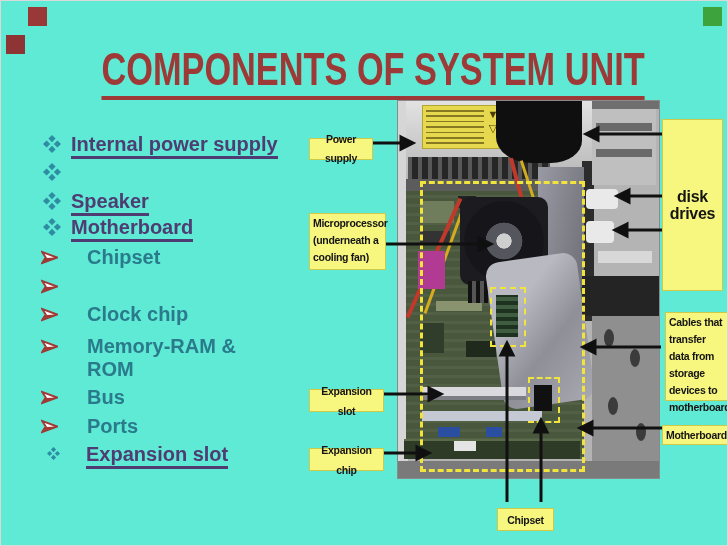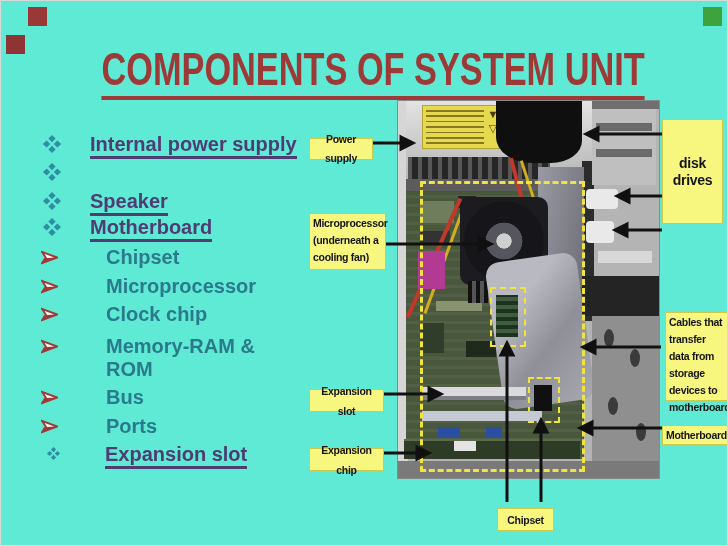--- a/index.html
+++ b/index.html
@@ -16,21 +16,21 @@
 
   
   .title-wrap{position:absolute;left:0;top:44px;width:728px;text-align:center;}
   .title{
     display:inline-block;font-size:47px;font-weight:bold;color:#9d3a37;
     line-height:1;transform:scaleX(.73);transform-origin:50% 50%;
     border-bottom:4px solid #9d3a37;padding-bottom:4px;white-space:nowrap;
   }
 
   
-  .li{position:absolute;display:flex;align-items:flex-start;gap:19px;}
+  .li{position:absolute;display:flex;align-items:flex-start;}
   .li .btxt{font-weight:bold;font-size:20px;line-height:23px;}
   .li .link{color:#4e3c73;border-bottom:3px solid #4e3c73;padding-bottom:0;}
   .li .plain{color:#2a7a8c;}
   .li.main{left:42px;width:260px;}
   .li.sub{left:40px;width:215px;}
   .li.main .bullet{margin:2px 10px 0 0;flex:0 0 auto;}
   .li.sub .bullet{margin:4px 29px 0 0;flex:0 0 auto;}
   .li.small-d .bullet{margin:4px 26px 0 0;flex:0 0 auto;}
   .li.small-d{left:46px;width:230px;}
   .sub .btxt{width:178px;}
@@ -108,21 +108,21 @@
   .plabel{
     position:absolute;background:#f7f67e;border:1px solid #cdca4a;color:#141414;
     font-weight:bold;font-size:10.5px;letter-spacing:-0.3px;line-height:17px;
     padding:1px 3px;box-sizing:border-box;margin-top:6px;
   }
   .plabel.center{display:flex;align-items:center;justify-content:center;text-align:center;}
   .pl-power{left:308px;top:131px;width:64px;height:22px;line-height:19px;}
   .pl-micro{left:308px;top:206px;width:77px;height:57px;}
   .pl-expslot{left:308px;top:382px;width:75px;height:23px;line-height:20px;}
   .pl-expcard{left:308px;top:441px;width:75px;height:23px;line-height:20px;}
-  .pl-disk{left:661px;top:112px;width:61px;height:105px;font-size:14px;}
+  .pl-disk{left:661px;top:112px;width:61px;height:172px;font-size:16px;}
   .pl-cables{left:664px;top:305px;width:67px;height:89px;}
   .pl-mobo{left:661px;top:418px;width:66px;height:20px;line-height:17px;}
   .pl-chipset{left:496px;top:501px;width:57px;height:23px;line-height:20px;}
 </style>
 </head>
 <body>
 
 <div class="slide">
 
   <div class="deco sq1"></div>
@@ -181,21 +181,20 @@
         <polygon points="1,1 17,7 1,13 5,7" fill="#ffffff" stroke="#a03a36" stroke-width="2"></polygon>
         <polygon points="1,13 17,7 5,7.6" fill="#a03a36"></polygon>
       </svg>
     <span class="btxt plain">Chipset</span>
   </div>
   <div class="li sub" style="top:274px">
     <svg class="bullet" width="17" height="15" viewBox="0 0 18 14">
         <polygon points="1,1 17,7 1,13 5,7" fill="#ffffff" stroke="#a03a36" stroke-width="2"></polygon>
         <polygon points="1,13 17,7 5,7.6" fill="#a03a36"></polygon>
       </svg>
-    <span class="btxt plain">Microprocessor</span>
   </div>
   <div class="li sub" style="top:302px">
     <svg class="bullet" width="17" height="15" viewBox="0 0 18 14">
         <polygon points="1,1 17,7 1,13 5,7" fill="#ffffff" stroke="#a03a36" stroke-width="2"></polygon>
         <polygon points="1,13 17,7 5,7.6" fill="#a03a36"></polygon>
       </svg>
     <span class="btxt plain">Clock chip</span>
   </div>
   <div class="li sub" style="top:334px">
     <svg class="bullet" width="17" height="15" viewBox="0 0 18 14">

